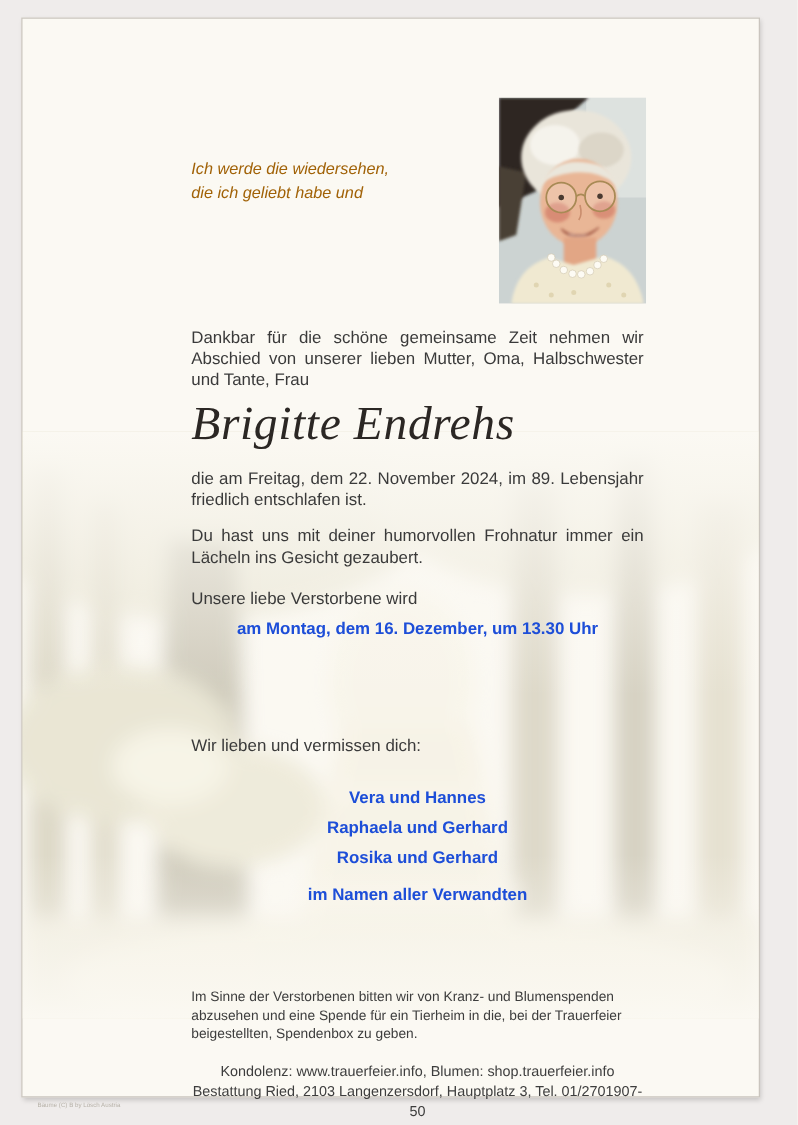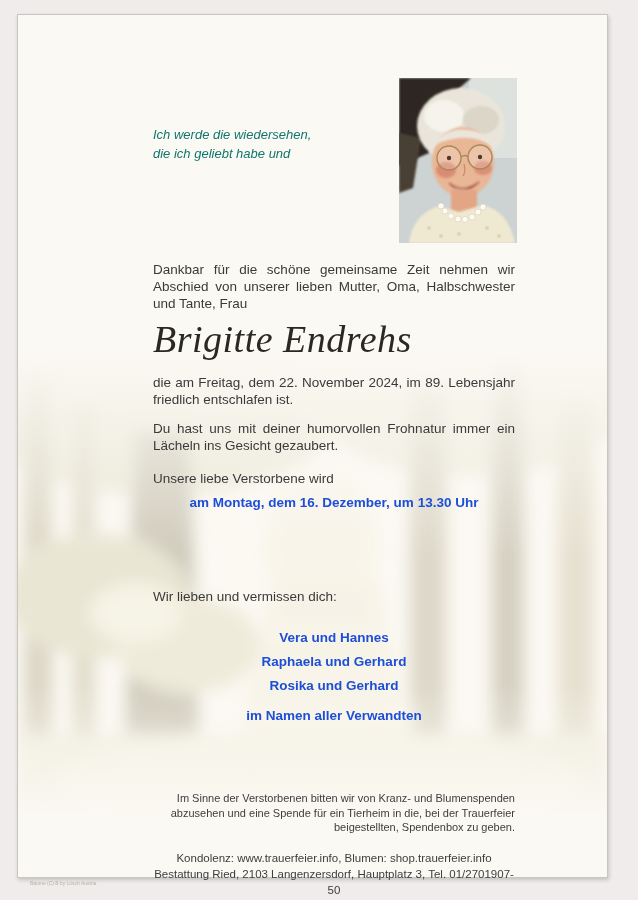--- a/index.html
+++ b/index.html
@@ -11,33 +11,33 @@
   }
   .card{
     position:absolute;left:17px;top:14px;width:589px;height:862px;
     background:#fbf9f3;
     border:1px solid #cac5be;
     box-shadow:1px 2px 4px rgba(0,0,0,.18);
   }
   .scene{position:absolute;left:0;top:330px;width:589px;height:470px;pointer-events:none;}
   .quote{
     position:absolute;left:135px;top:111px;width:240px;
-    font-style:italic;font-size:13px;line-height:18.5px;color:#0f766e;
+    font-style:italic;font-size:13px;line-height:18.5px;color:#a16207;
   }
   .photo{position:absolute;left:381px;top:63px;width:118px;height:165px;overflow:hidden;}
   .col{position:absolute;left:135px;width:362px;}
   .body-text{font-size:13.5px;line-height:16.8px;text-align:justify;}
   .center{text-align:center;}
   .bold{font-weight:700;color:#1d4ed8;}
   .deceased-name{
     top:296px;font-family:"Liberation Serif",serif;font-style:italic;
     font-size:38px;line-height:56px;color:#2b2724;text-align:left;font-weight:400;
     letter-spacing:.5px;
   }
-  .small-print{font-size:11px;line-height:14.5px;text-align:right;color:#3d3d3d;}
+  .small-print{font-size:11px;line-height:14.5px;text-align:left;color:#3d3d3d;}
   .footer-line{font-size:11.5px;line-height:16px;text-align:center;color:#3d3d3d;}
   .credit{
     position:absolute;left:12px;top:866px;font-size:9px;color:#b7b2a9;
     transform:scale(.55);transform-origin:left top;white-space:nowrap;
   }
   .p-abs{position:absolute;}
 </style>
 </head>
 <body>
 

